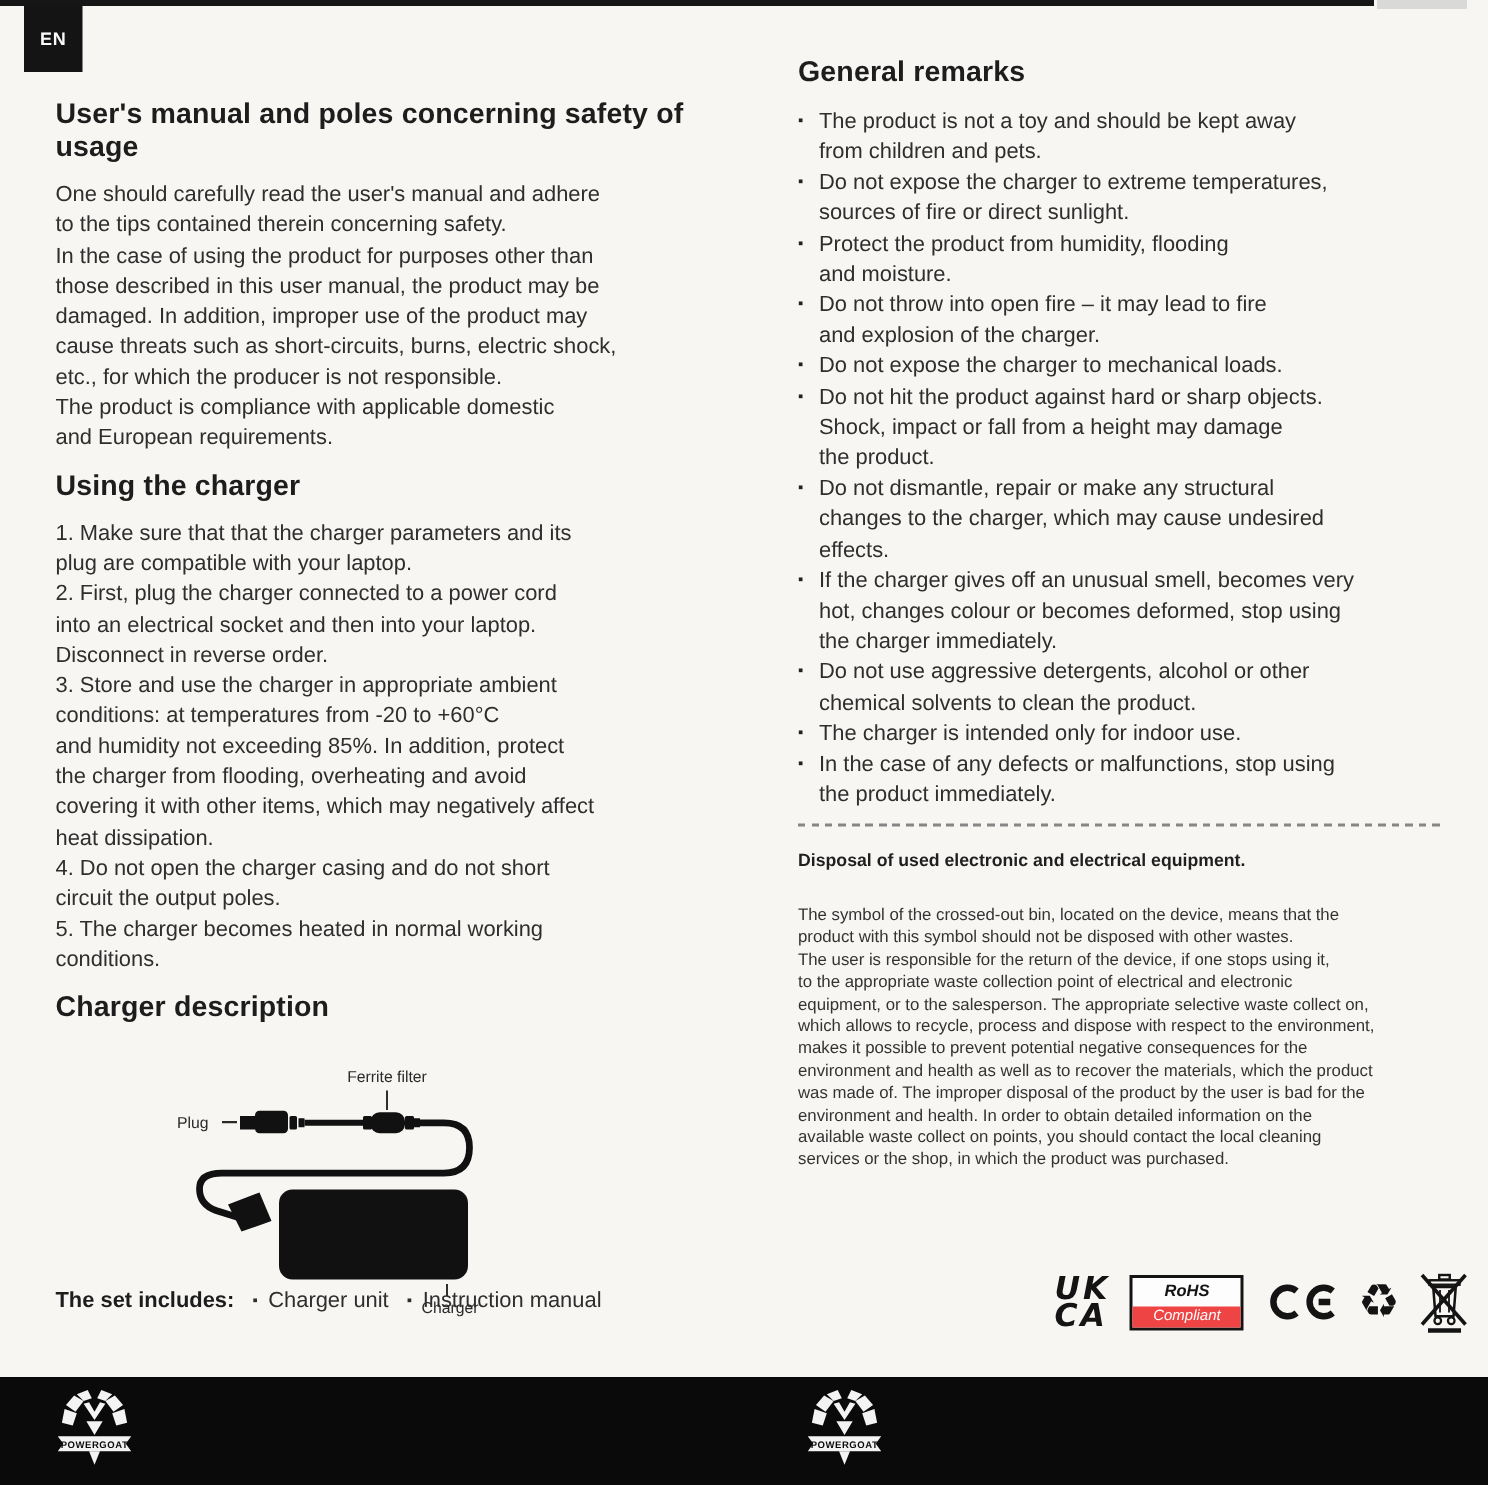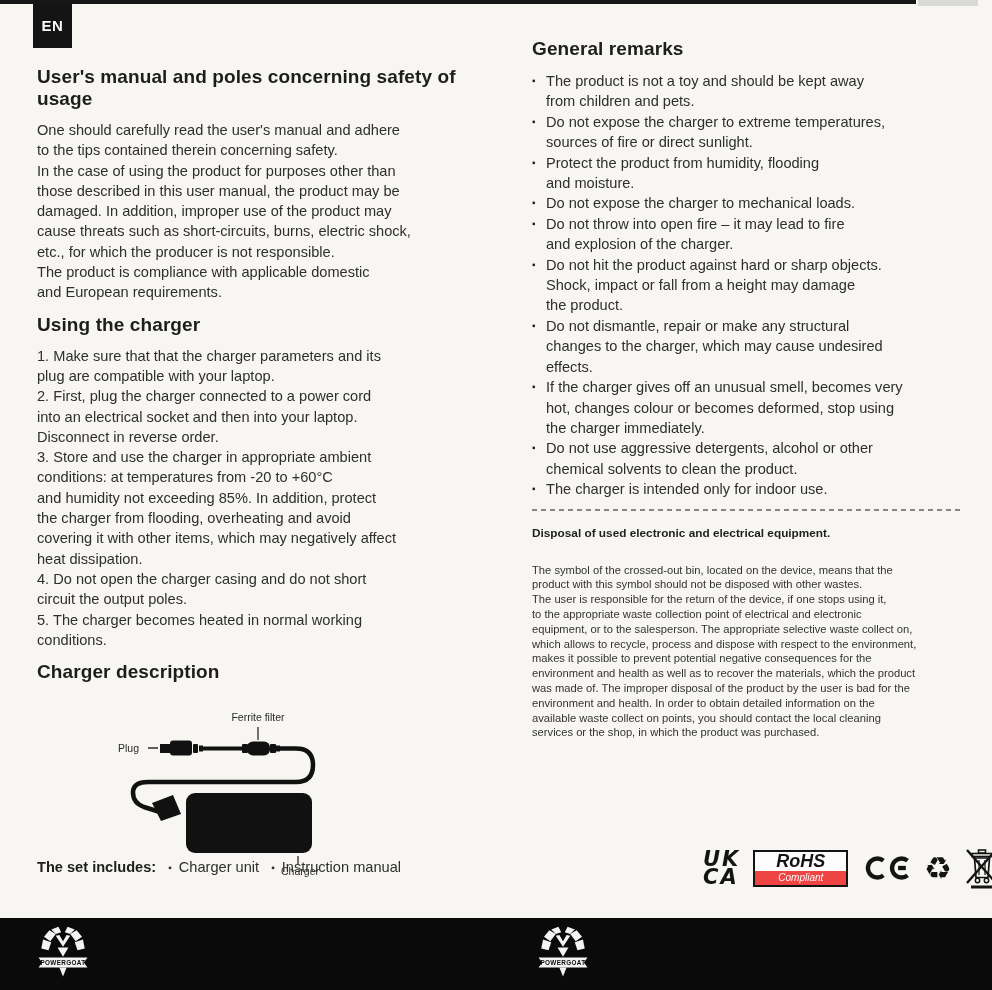--- a/index.html
+++ b/index.html
@@ -7,22 +7,22 @@
   body { font-family:"Liberation Sans","DejaVu Sans",sans-serif; }
   .page {
     position:relative; width:992px; height:990px; overflow:hidden;
     background:#f7f6f3; color:#2b2b2b;
   }
   
   .top-line { position:absolute; left:0; top:0; width:916px; height:4px; background:#161616; }
   .top-smudge { position:absolute; left:918px; top:0; width:60px; height:6px; background:#d9d9d7; }
 
   .en-badge {
-    position:absolute; left:33px; top:3px; width:39px; height:45px;
-    background:#141414; color:#fafafa; font-weight:bold; font-size:15px;
+    position:absolute; left:16px; top:3px; width:39px; height:45px;
+    background:#141414; color:#fafafa; font-weight:bold; font-size:12px;
     display:flex; align-items:center; justify-content:center; letter-spacing:.5px;
   }
 
   h2.sec { font-size:19px; font-weight:700; color:#1d1d1d; letter-spacing:.1px; }
   .bodytext { font-size:14.6px; line-height:20.3px; white-space:pre-line; color:#2e2e2e; }
 
   .col-left  { position:absolute; left:37px;  top:66px; width:468px; }
   .col-right { position:absolute; left:532px; top:38px; width:458px; }
 
   .col-left h2.sec { margin-bottom:10px; }
@@ -53,21 +53,21 @@
   
   .set-includes { position:absolute; left:37px; top:859px; font-size:14.6px; color:#2e2e2e; white-space:nowrap; }
   .set-includes .lbl { font-weight:700; color:#1d1d1d; }
   .set-includes .si-item { margin-left:8px; }
   .set-includes .si-item::before { content:"▪"; font-size:10px; margin-right:7px; position:relative; top:-1px; }
 
   
   .marks { position:absolute; left:703px; top:842px; height:52px; display:flex; align-items:center; gap:13px;font-style:italic; }
   .ukca { font-weight:800; font-size:21px; line-height:18px; letter-spacing:2px; color:#141414; font-family:"DejaVu Sans","Liberation Sans",sans-serif; }
   .rohs { border:2.5px solid #141414; text-align:center; background:#fdfdfd; }
-  .rohs-top { font-size:18px; font-weight:700; color:#141414; padding:0 21px; line-height:19px; }
+  .rohs-top { font-size:11px; font-weight:700; color:#141414; padding:0 21px; line-height:19px; }
   .rohs-bot { background:#ef4444; color:#fcfcfc; font-size:10px; padding:1px 4px 2px; line-height:11px; }
   .recycle { font-size:31px; color:#141414; line-height:1; font-family:"DejaVu Sans",sans-serif; }
 
   
   .footer-bar { position:absolute; left:0; top:918px; width:992px; height:72px; background:#0a0a0a; }
   .goat { position:absolute; top:4px; width:58px; height:62px; }
   .goat.g1 { left:34px; } .goat.g2 { left:534px; }
   .goat text { font-family:"Liberation Sans","DejaVu Sans",sans-serif; }
 </style>
 </head>
@@ -155,35 +155,37 @@
 
   <div class="col-right">
     <h2 class="sec">General remarks</h2>
     <ul class="remarks">
       <li>The product is not a toy and should be kept away
 from children and pets.</li>
       <li>Do not expose the charger to extreme temperatures,
 sources of fire or direct sunlight.</li>
       <li>Protect the product from humidity, flooding
 and moisture.</li>
-      <li>Do not expose the charger to mechanical loads.</li>
       <li>Do not throw into open fire – it may lead to fire
 and explosion of the charger.</li>
+      <li>Do not expose the charger to mechanical loads.</li>
       <li>Do not hit the product against hard or sharp objects.
 Shock, impact or fall from a height may damage
 the product.</li>
       <li>Do not dismantle, repair or make any structural
 changes to the charger, which may cause undesired
 effects.</li>
       <li>If the charger gives off an unusual smell, becomes very
 hot, changes colour or becomes deformed, stop using
 the charger immediately.</li>
       <li>Do not use aggressive detergents, alcohol or other
 chemical solvents to clean the product.</li>
       <li>The charger is intended only for indoor use.</li>
+      <li>In the case of any defects or malfunctions, stop using
+the product immediately.</li>
     </ul>
 
     <div class="dashline"></div>
 
     <h3 class="disposal-h">Disposal of used electronic and electrical equipment.</h3>
     <p class="disposal-b">The symbol of the crossed-out bin, located on the device, means that the
 product with this symbol should not be disposed with other wastes.
 The user is responsible for the return of the device, if one stops using it,
 to the appropriate waste collection point of electrical and electronic
 equipment, or to the salesperson. The appropriate selective waste collect on,

